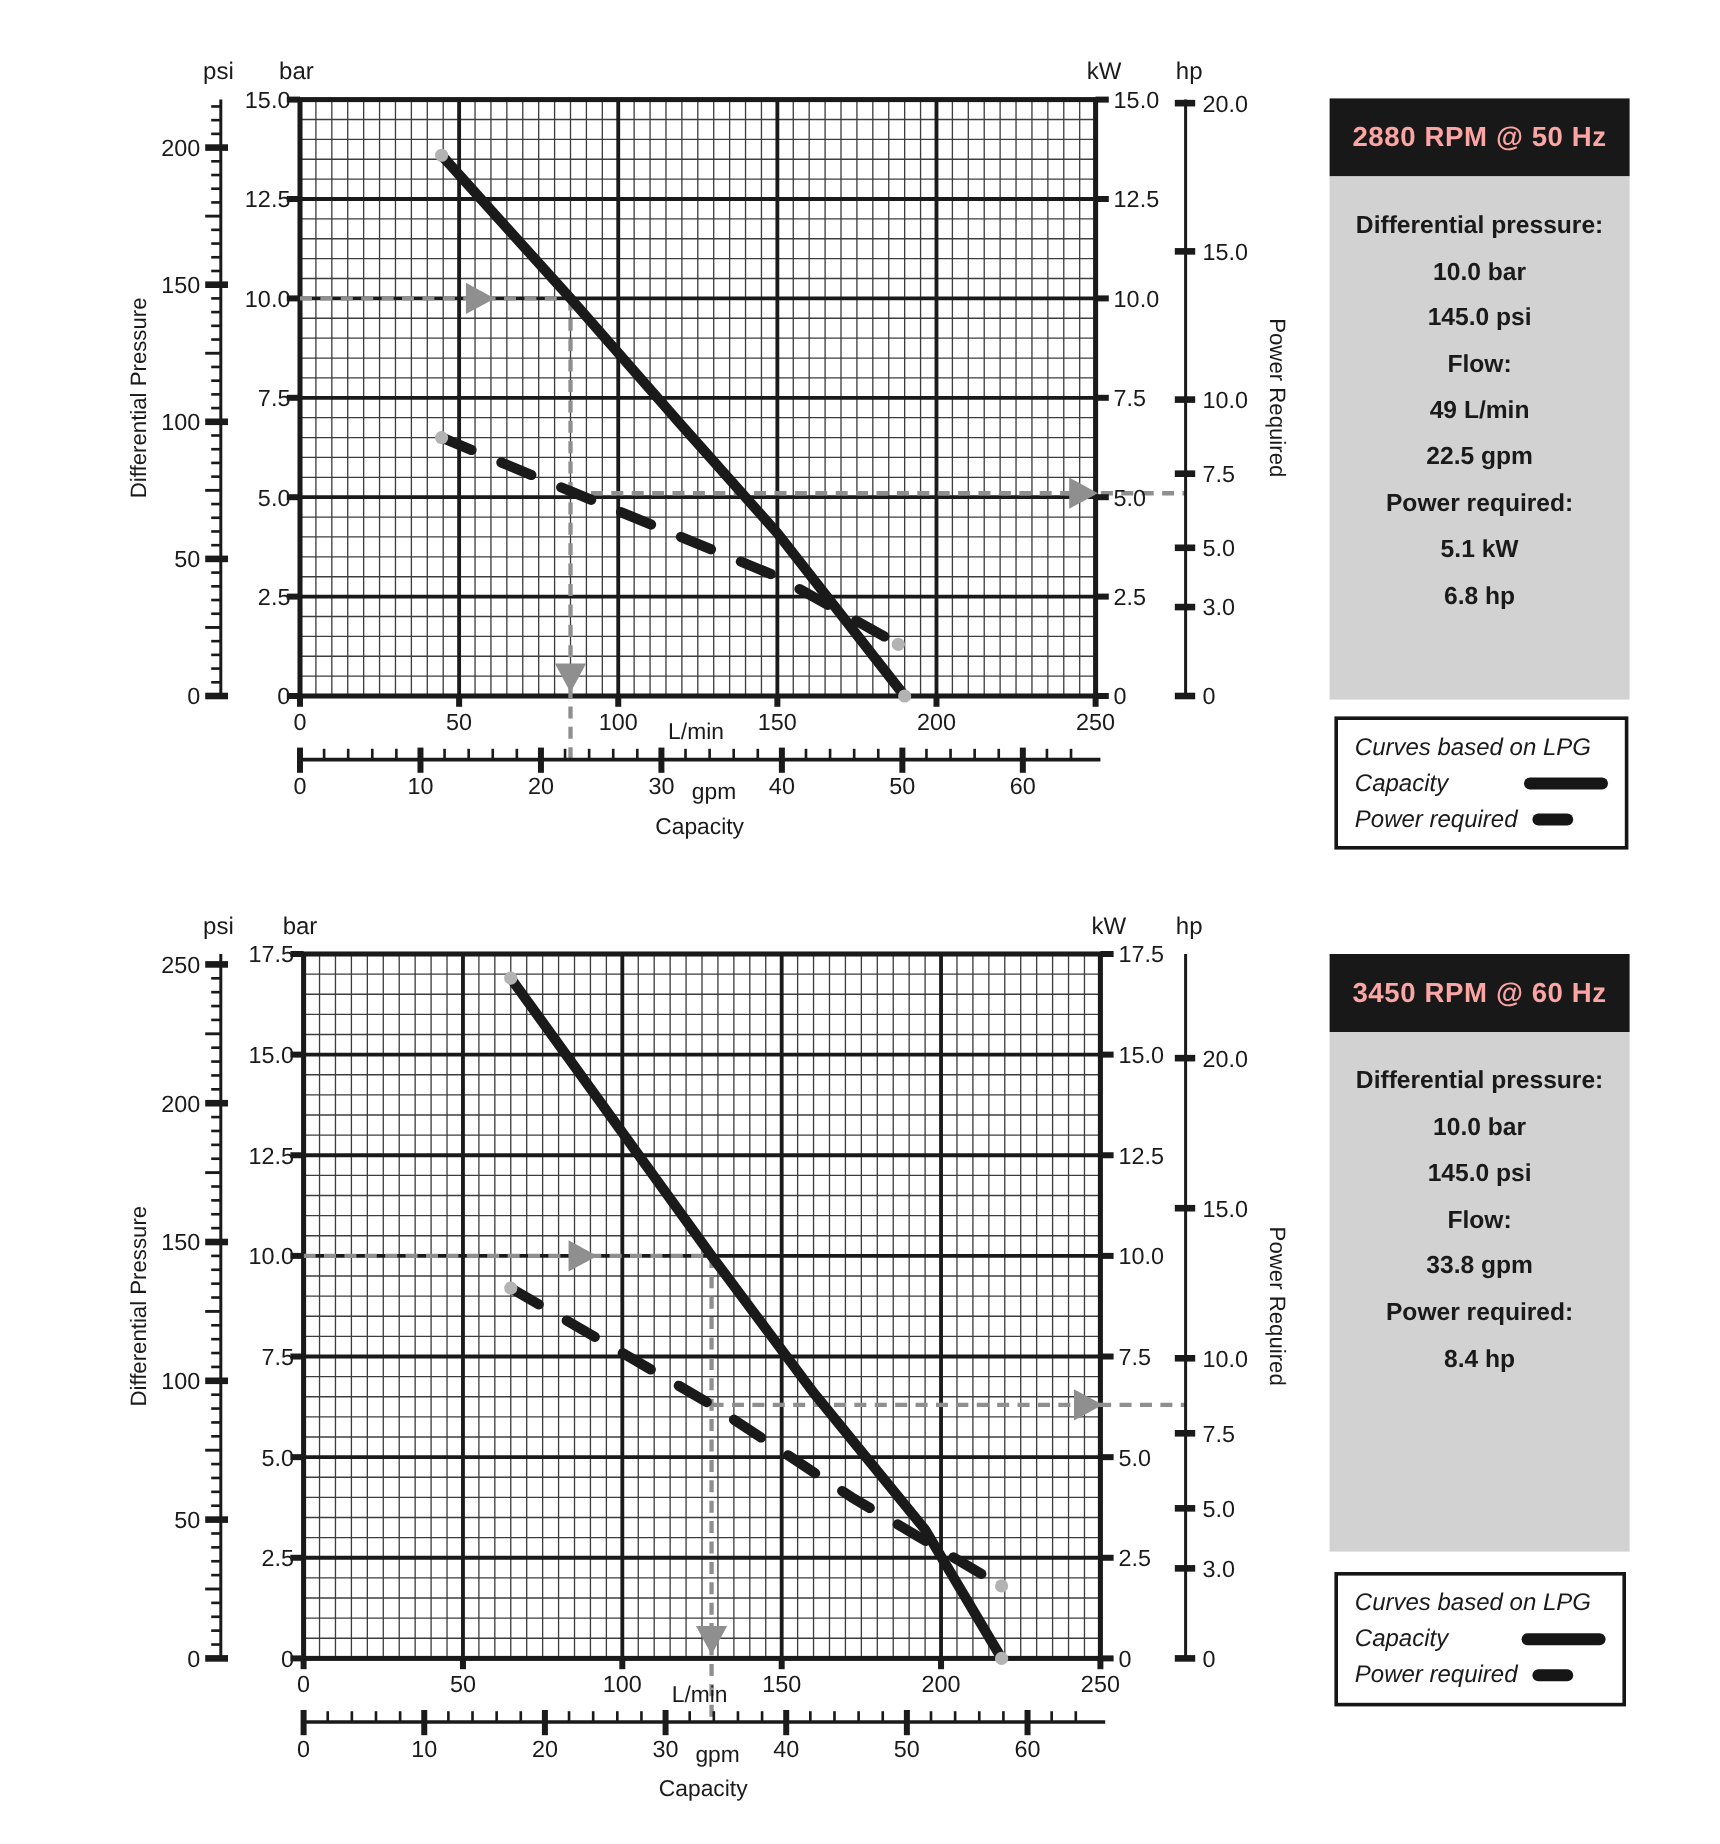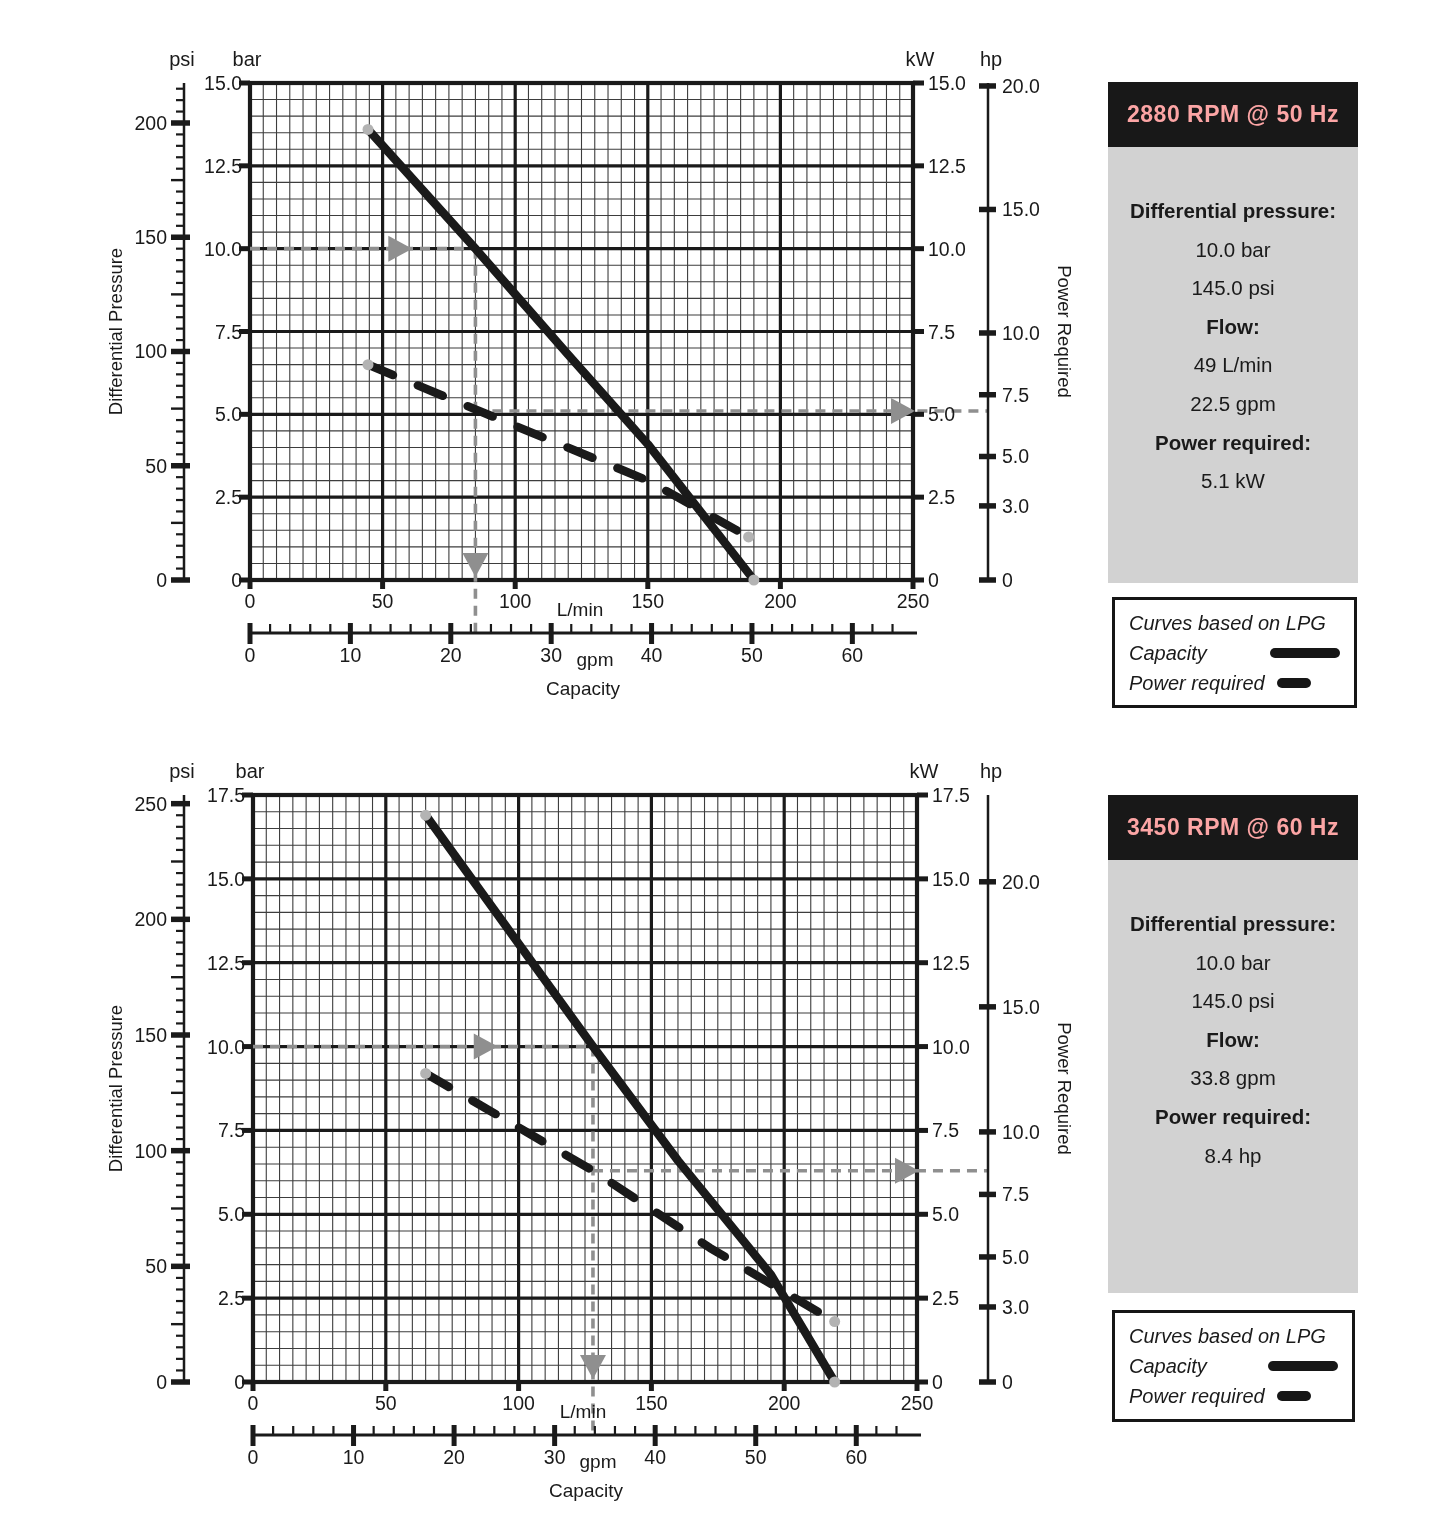--- a/index.html
+++ b/index.html
@@ -4,22 +4,22 @@
 <style>
   html,body{margin:0;padding:0;background:#fff;}
   .stage{position:relative;width:1433px;height:1537px;background:#ffffff;overflow:hidden;
          font-family:"Liberation Sans",sans-serif;color:#1a1a1a;}
   #chart-svg{position:absolute;left:0;top:0;}
   #chart-svg text{font-family:"Liberation Sans",sans-serif;fill:#1a1a1a;}
 
   .panel{position:absolute;box-sizing:border-box;}
   .panel-header{height:65px;line-height:65px;text-align:center;background:#181818;color:#fca5a5;
                 font-size:23px;font-weight:bold;letter-spacing:.5px;}
-  .panel-body{background:#d2d2d2;text-align:center;padding-top:45px;box-sizing:border-box;}
-  .p-line{font-size:20.5px;line-height:38.6px;}
+  .panel-body{background:#d2d2d2;text-align:center;padding-top:22px;box-sizing:border-box;}
+  .p-line{font-size:20.5px;line-height:38.6px;font-weight:bold;}
   .p-line.bold{font-weight:bold;}
 
   .legend{position:absolute;background:#ffffff;border:3.5px solid #161616;box-sizing:border-box;
           padding:8px 14px 8px 14px;font-style:italic;}
   .legend-title,.legend-row{font-size:20px;line-height:30px;}
   .legend-row{display:flex;align-items:center;}
   .legend-row.cap{justify-content:space-between;}
   .swatch{display:inline-block;height:10px;border-radius:5px;background:#161616;flex:0 0 auto;}
   .swatch.solid{width:70px;}
   .swatch.dash{width:34px;margin-left:12px;}
@@ -577,20 +577,21 @@
     <div class="panel-header">2880 RPM @ 50 Hz</div>
     <div class="panel-body" style="height:436px;">
       <div class="p-line bold">Differential pressure:</div>
       <div class="p-line">10.0 bar</div>
       <div class="p-line">145.0 psi</div>
       <div class="p-line bold">Flow:</div>
       <div class="p-line">49 L/min</div>
       <div class="p-line">22.5 gpm</div>
       <div class="p-line bold">Power required:</div>
       <div class="p-line">5.1 kW</div>
+      <div class="p-line">6.8 hp</div>
     </div>
   </div>
 
   <div class="legend" style="left:1112px;top:597px;width:245px;height:111px;">
     <div class="legend-title">Curves based on LPG</div>
     <div class="legend-row cap">
       <span>Capacity</span>
       <span class="swatch solid"></span>
     </div>
     <div class="legend-row">

